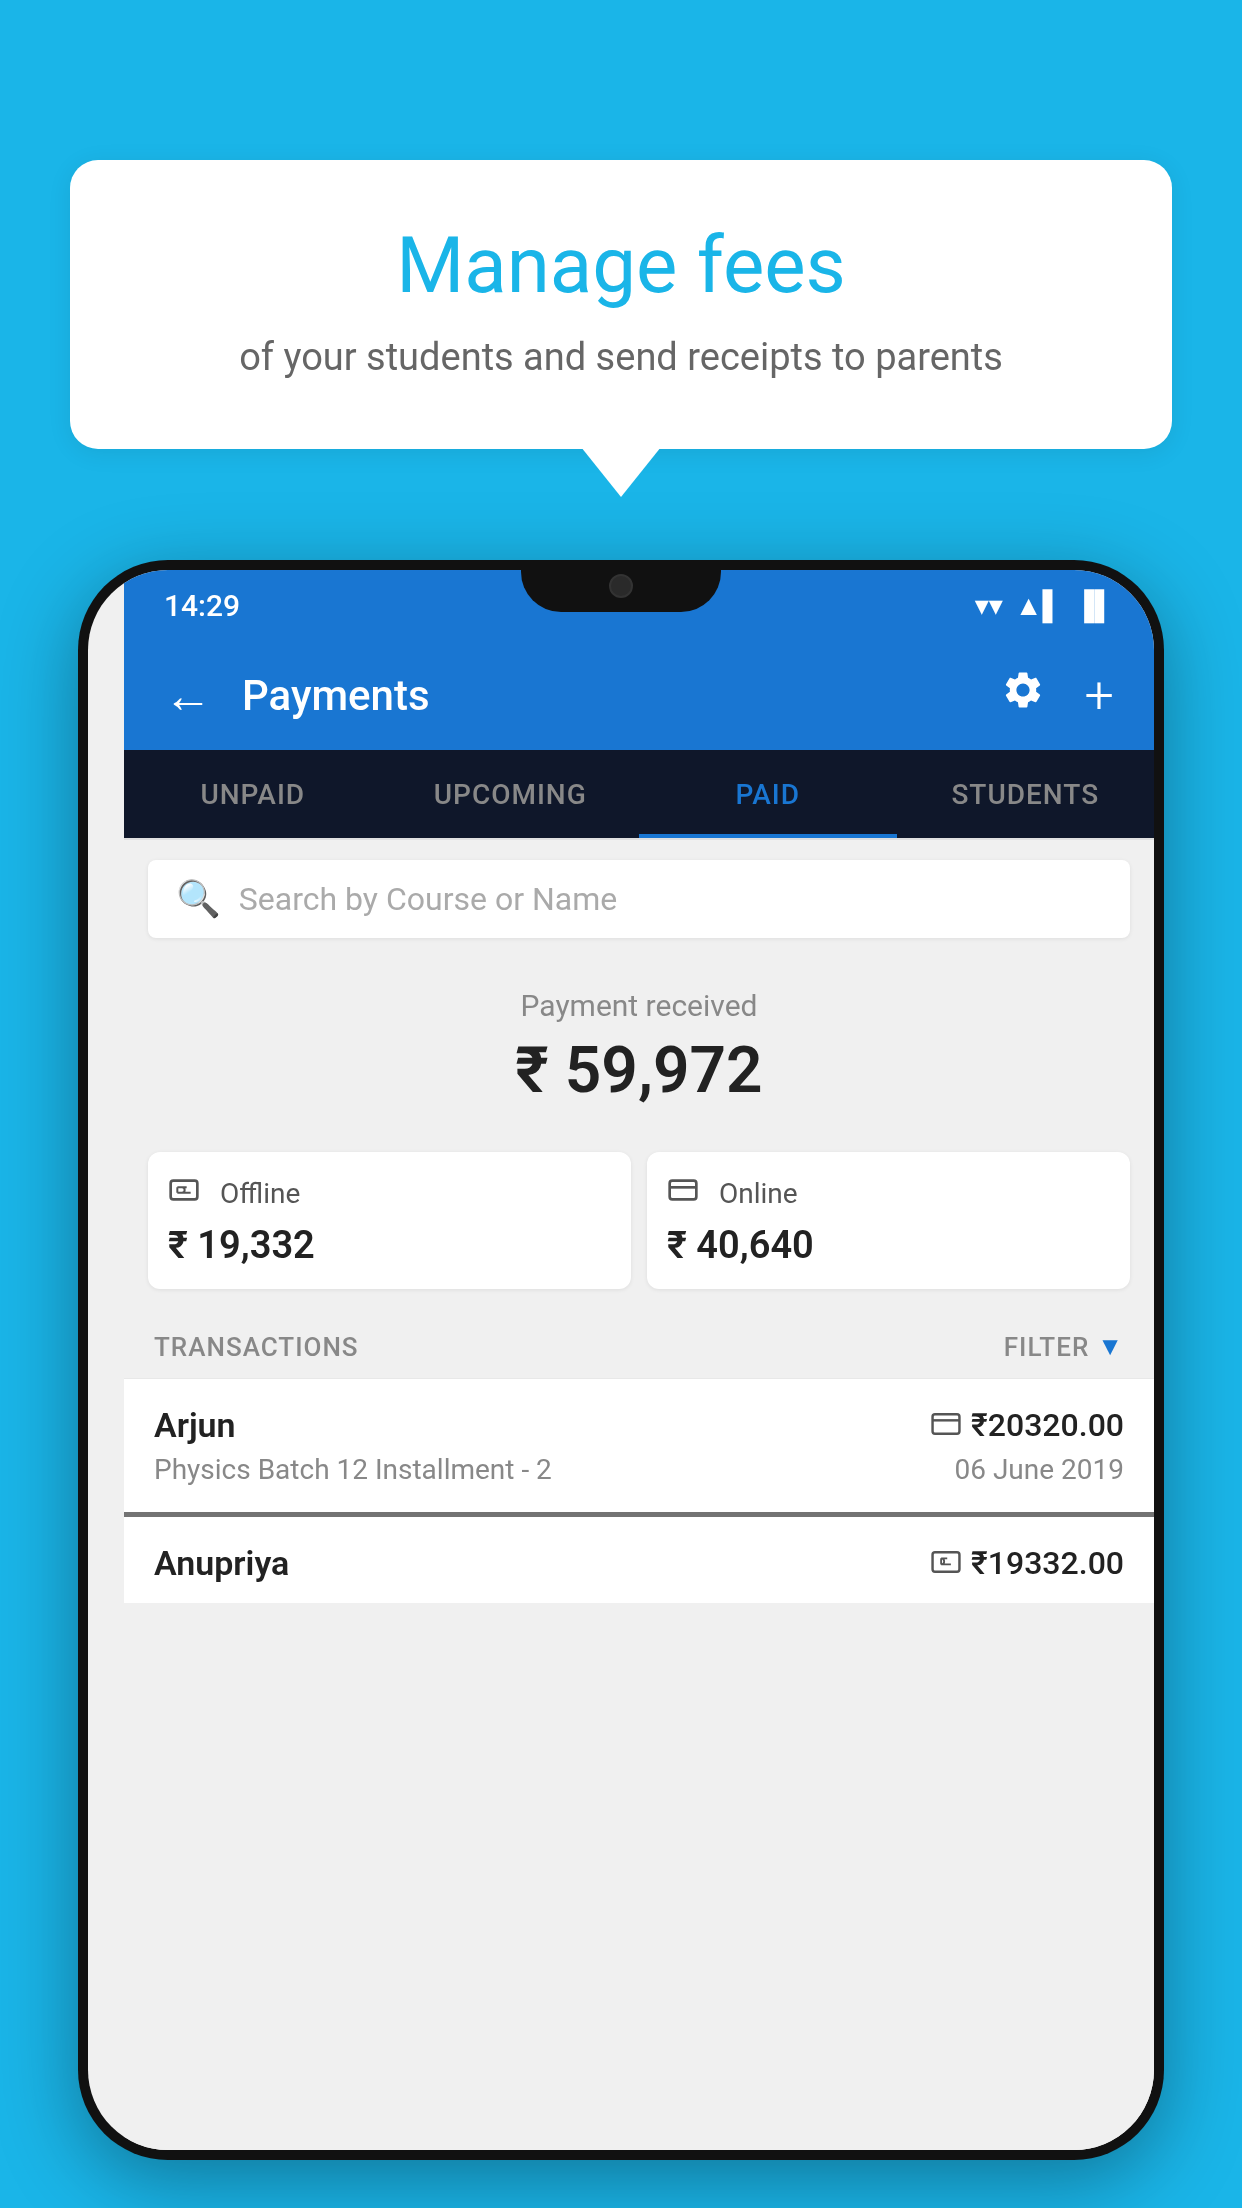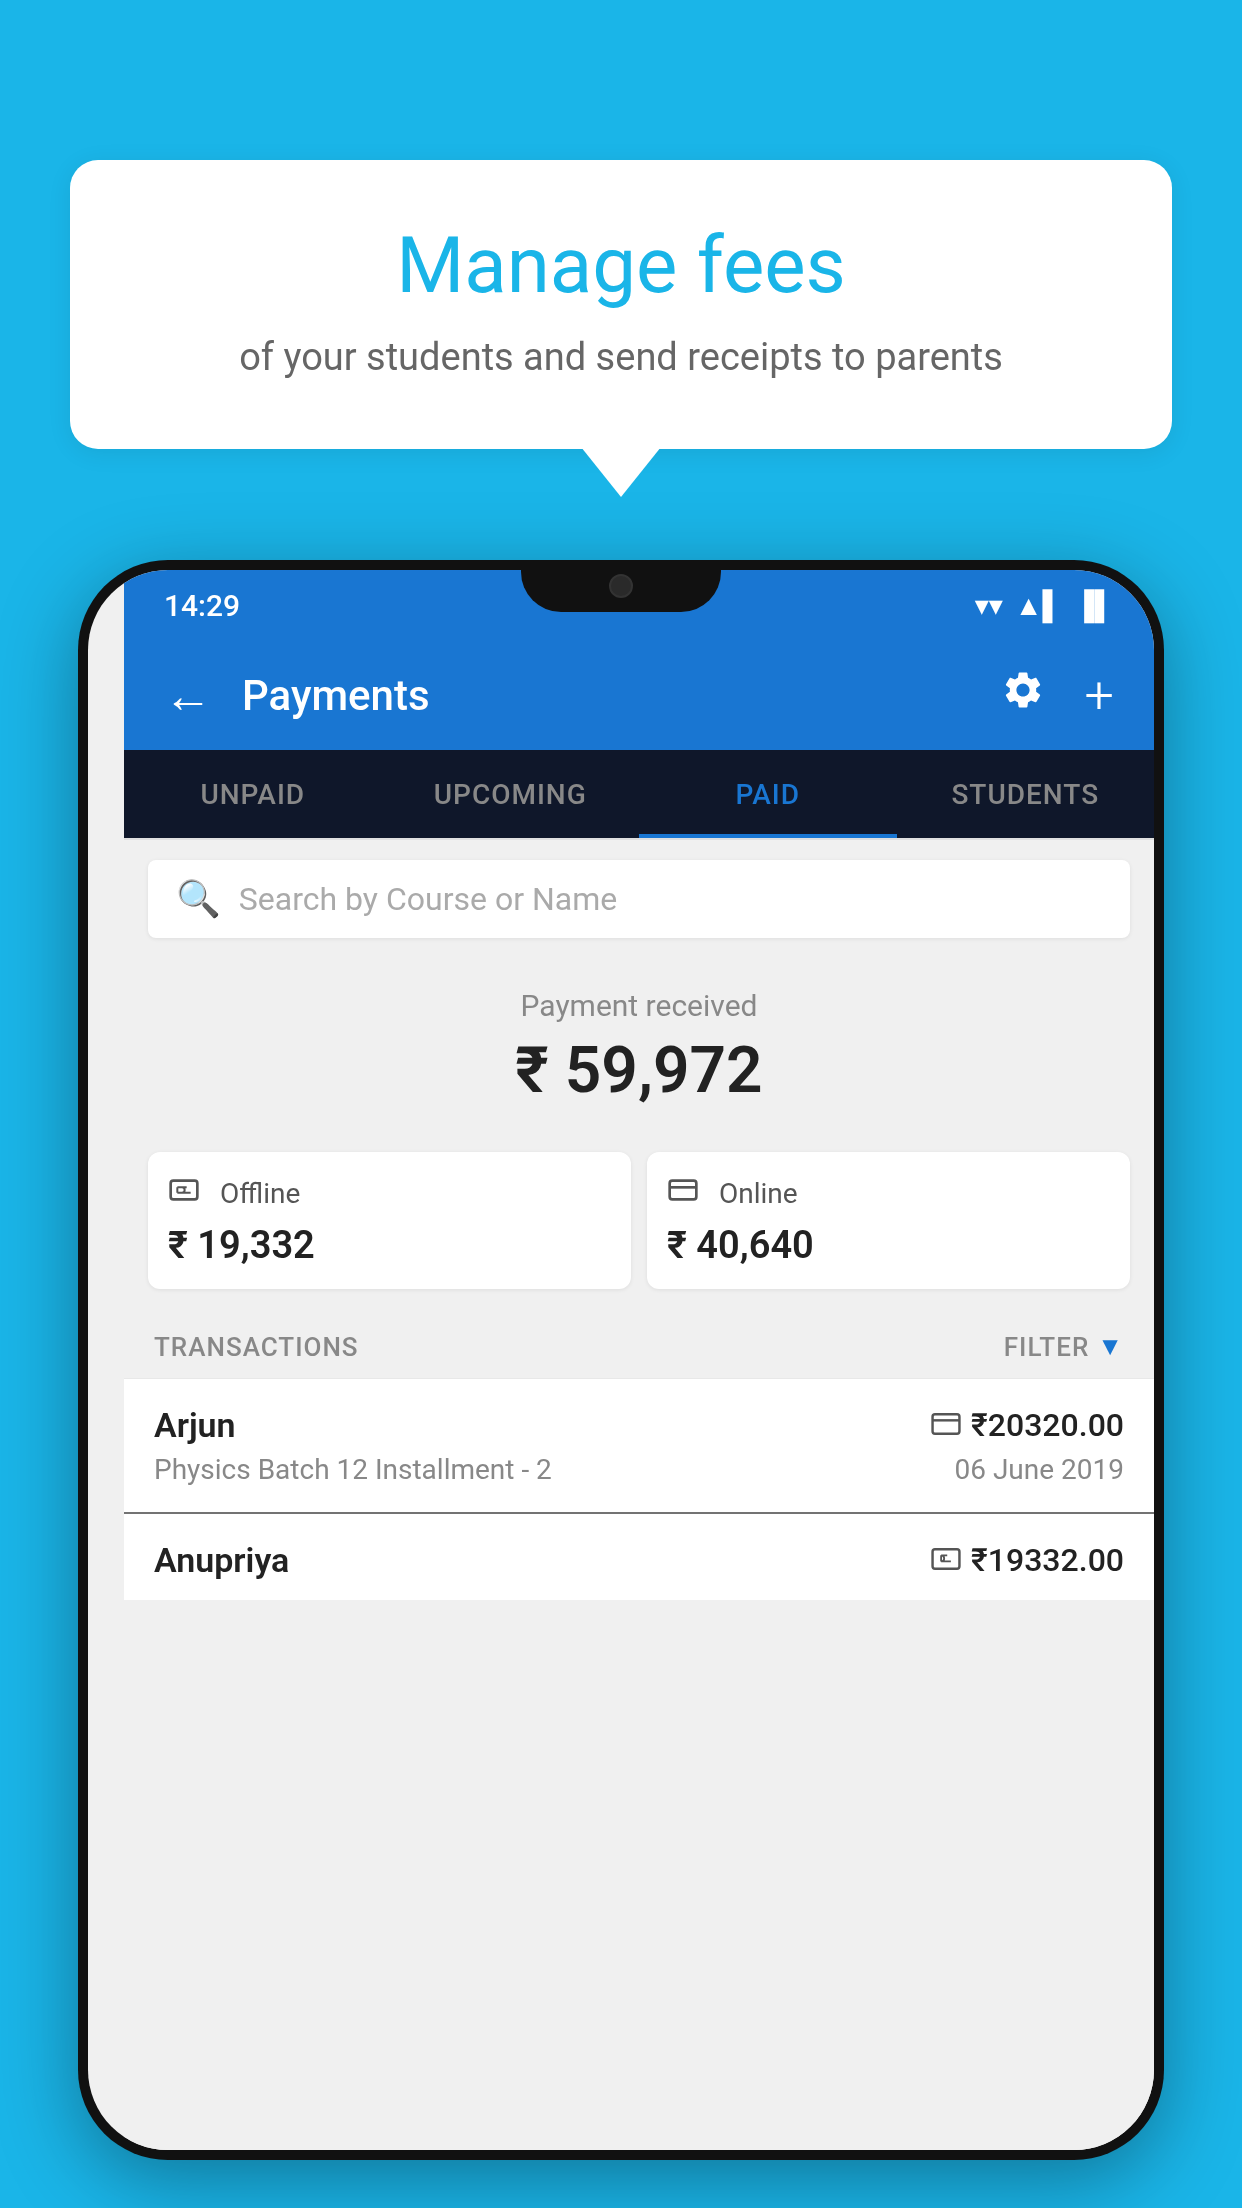--- a/index.html
+++ b/index.html
@@ -328,21 +328,21 @@
       color: #888;
     }
     .transaction-date {
       font-size: 28px;
       color: #888;
     }
 
     
     .transaction-row-partial {
       background: #fff;
-      border-top: 2px solid #737373;
+      border-top: 5px solid #737373;
       padding: 26px 30px 12px;
     }
   </style>
 </head>
 <body>
 
 <div style="position:absolute;top:0;left:0;width:1242px;height:2208px;background:#1ab5e8;"></div>
 
 <div class="speech-bubble">
   <div class="bubble-title">Manage fees</div>

